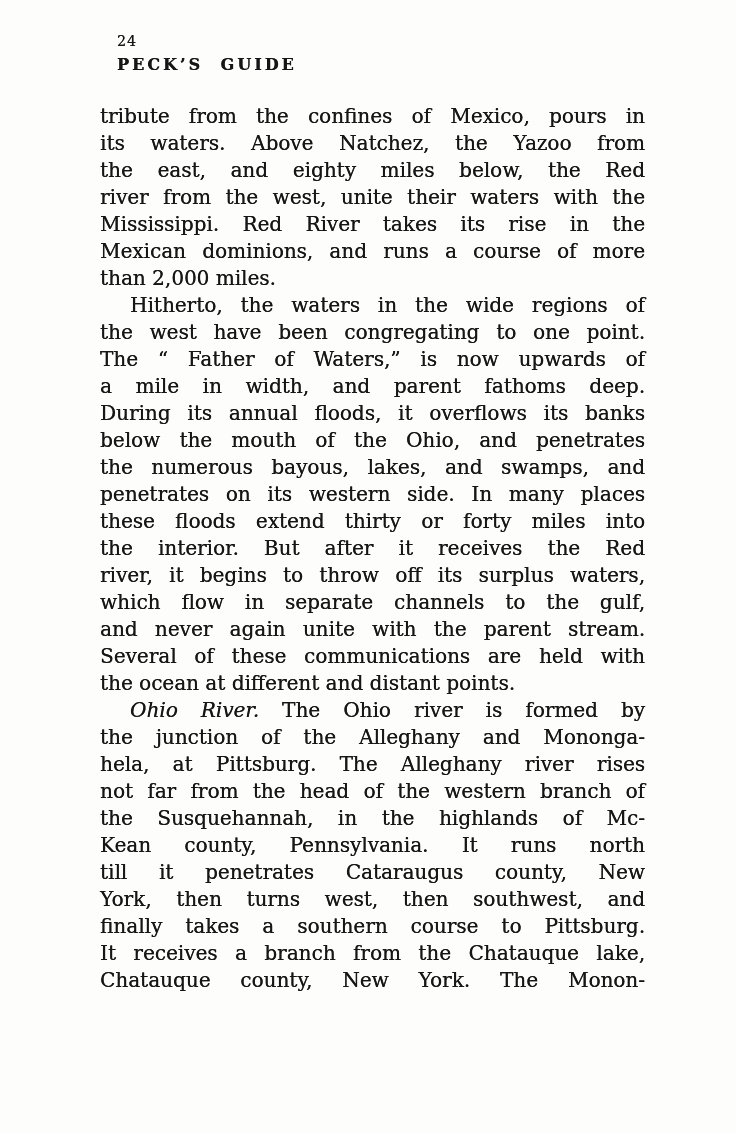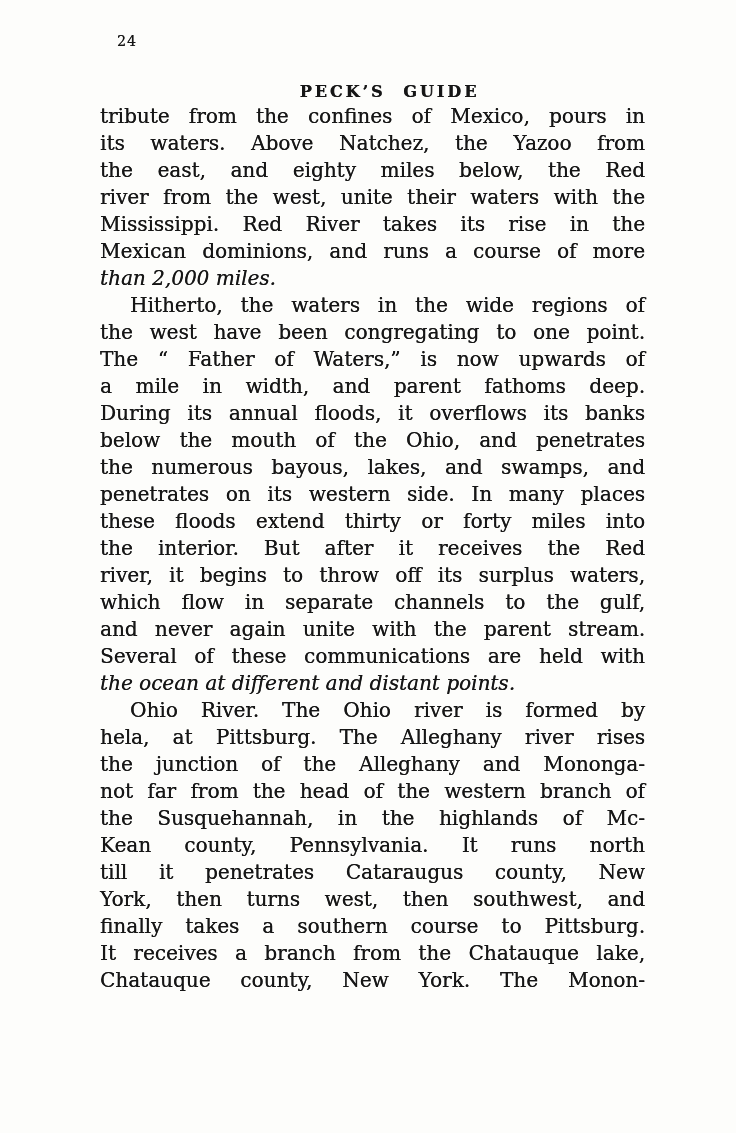--- a/index.html
+++ b/index.html
@@ -17,46 +17,45 @@
     left: 117px; top: 33px;
     font-size: 14px;
     font-weight: 400;
     letter-spacing: 1px;
     text-shadow: 0.3px 0.3px 0 #333;
   }
   .running-head {
     position: absolute;
     left: 117px; top: 55px;
     width: 545px;
-    text-align: center;
+    text-align: left;
     font-size: 16px;
     font-weight: 700;
     letter-spacing: 3px;
     word-spacing: 9px;
     text-shadow: 0.3px 0.3px 0 #333;
-    margin-top: 27px;
   }
   .page-text {
     position: absolute;
     left: 100px; top: 103px;
     width: 545px;
     font-size: 20px;
     line-height: 27px;
     text-shadow: 0.25px 0.25px 0 #2a2a2a;
   }
   .line {
     text-align: justify;
     text-align-last: justify;
     white-space: normal;
     height: 27px;
     overflow: visible;
   }
-  .line.no-just { text-align-last: left; font-style: italic; }
+  .line.no-just { text-align-last: left; }
   .line.indent { text-indent: 30px; }
-  .italic { }
+  .italic { font-style: italic; }
 </style>
 </head>
 <body>
 
 <div class="page">
   <div class="page-number">24</div>
   <div class="running-head">PECK’S GUIDE</div>
   <div class="page-text">
       <div class="line">tribute from the confines of Mexico, pours in</div>
       <div class="line">its waters. Above Natchez, the Yazoo from</div>
@@ -74,22 +73,22 @@
       <div class="line">the numerous bayous, lakes, and swamps, and</div>
       <div class="line">penetrates on its western side. In many places</div>
       <div class="line">these floods extend thirty or forty miles into</div>
       <div class="line">the interior. But after it receives the Red</div>
       <div class="line">river, it begins to throw off its surplus waters,</div>
       <div class="line">which flow in separate channels to the gulf,</div>
       <div class="line">and never again unite with the parent stream.</div>
       <div class="line">Several of these communications are held with</div>
       <div class="line no-just">the ocean at different and distant points.</div>
       <div class="line indent"><span class="italic">Ohio River.</span><span class=""> The Ohio river is formed by</span></div>
+      <div class="line">the junction of the Alleghany and Mononga-</div>
       <div class="line">hela, at Pittsburg. The Alleghany river rises</div>
-      <div class="line">the junction of the Alleghany and Mononga-</div>
       <div class="line">not far from the head of the western branch of</div>
       <div class="line">the Susquehannah, in the highlands of Mc-</div>
       <div class="line">Kean county, Pennsylvania. It runs north</div>
       <div class="line">till it penetrates Cataraugus county, New</div>
       <div class="line">York, then turns west, then southwest, and</div>
       <div class="line">finally takes a southern course to Pittsburg.</div>
       <div class="line">It receives a branch from the Chatauque lake,</div>
       <div class="line">Chatauque county, New York. The Monon-</div>
     </div>
 </div>

